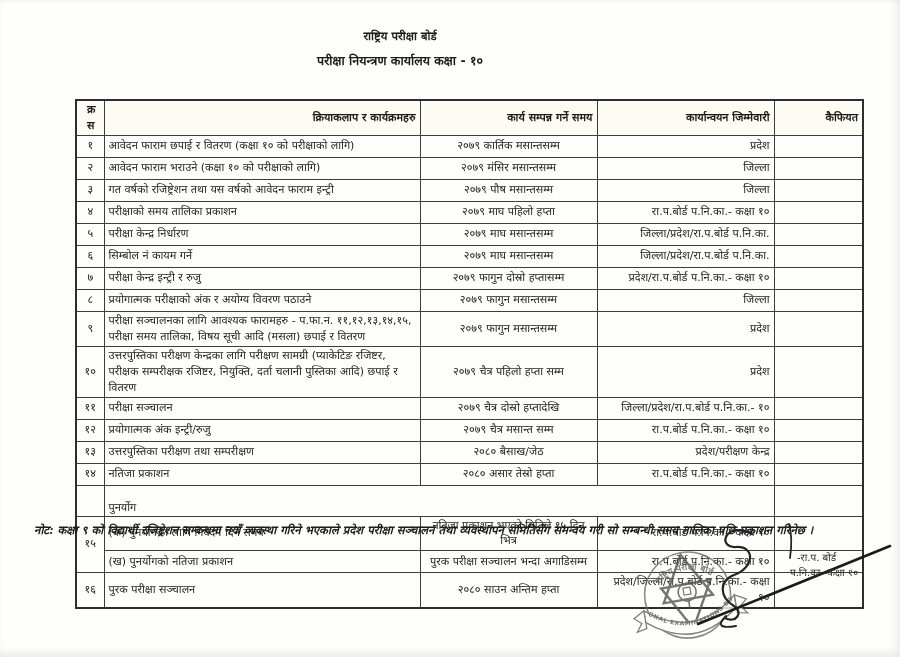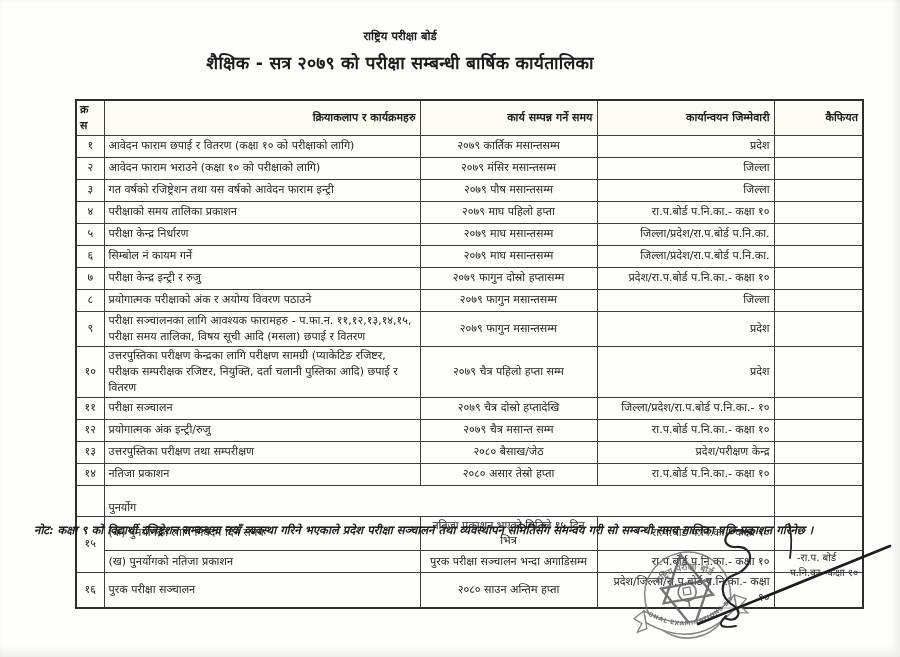--- a/index.html
+++ b/index.html
@@ -16,21 +16,21 @@
   table.sched{
     position:absolute;top:99px;left:75px;width:787px;
     border-collapse:collapse;table-layout:fixed;
     border:2px solid #2e2e2e;
   }
   .sched th,.sched td{
     border:1px solid #3d3d3d;font-size:11px;padding:1px 4px;line-height:1.45;
     vertical-align:middle;overflow:hidden;
   }
   .sched th{font-weight:bold;height:23px;background:#fdfcf4;}
-  th.h-sn{text-align:left;padding-left:3px;}
+  th.h-sn{text-align:left;padding-left:10px;}
   th.h-activity{text-align:right;}
   th.h-time,th.h-resp,th.h-remarks{text-align:right;}
   td.sn{text-align:center;}
   td.activity{text-align:left;margin-left:22px;}
   td.time{text-align:center;}
   td.resp{text-align:right;}
   .sched tbody td{height:19px;}
   tr.section-tr td{height:13px;font-size:11px;padding-top:14px;padding-bottom:0;}
 
   .note{
@@ -45,21 +45,21 @@
   .sig-line1{position:absolute;left:107px;top:30px;font-size:10px;color:#2a2a2a;}
   .sig-line2{position:absolute;left:100px;top:45px;font-size:10px;color:#2a2a2a;}
 </style>
 </head>
 <body>
 
 <div class="page">
 
   <div class="doc-header">
     <div class="org">राष्ट्रिय परीक्षा बोर्ड</div>
-    <div class="title">शैक्षिक - सत्र २०७९ को परीक्षा सम्बन्धी  बार्षिक कार्यतालिका</div>
+    <div class="office">परीक्षा नियन्त्रण कार्यालय कक्षा - १०</div>
   </div>
 
   <table class="sched">
     <colgroup>
       <col style="width:28px">
         <col style="width:316px">
         <col style="width:177px">
         <col style="width:177px">
         <col style="width:89px">
     </colgroup>

